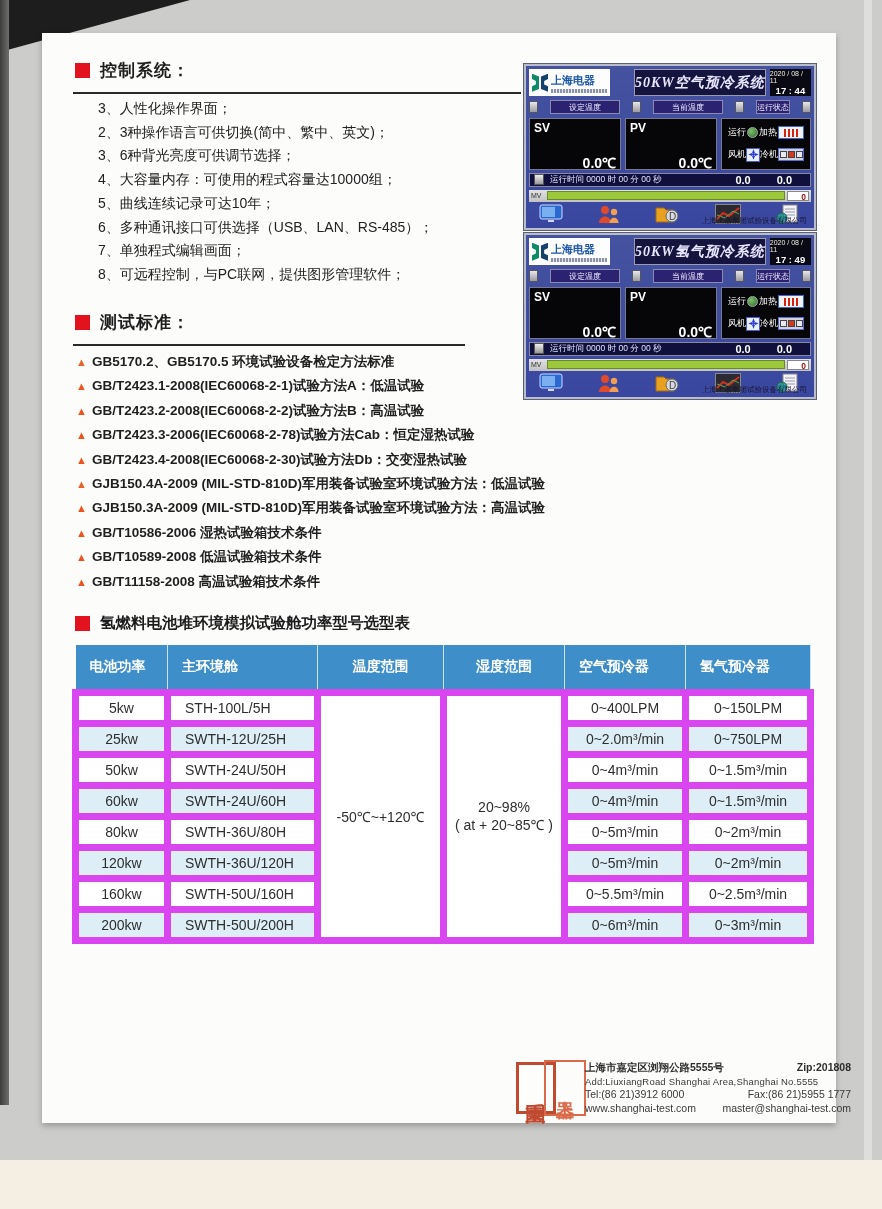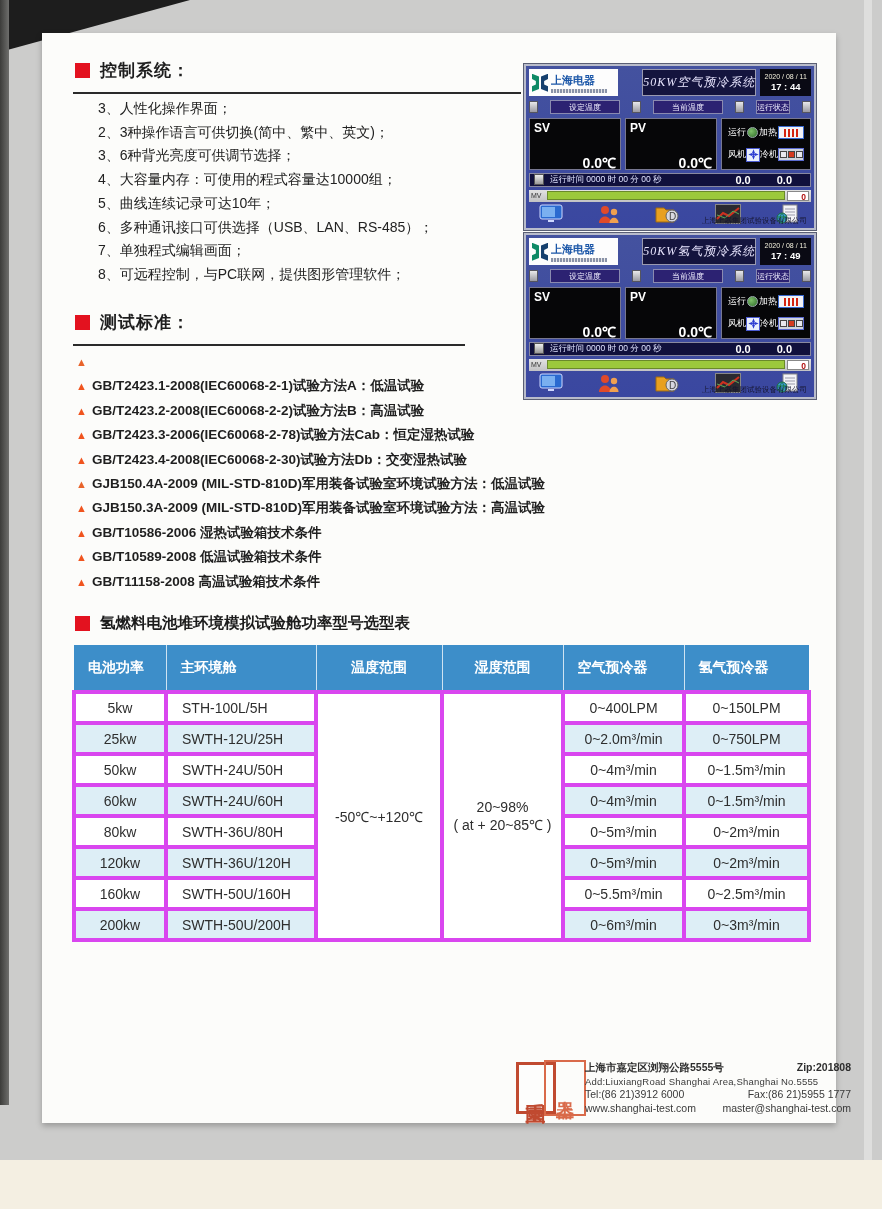--- a/index.html
+++ b/index.html
@@ -55,21 +55,21 @@
   .logo-mark:before { content:""; position:absolute; left:0; top:0; width:7px; height:18px;
     background:#0e8a66; clip-path:polygon(0 0,100% 15%,100% 85%,0 100%,0 70%,55% 60%,55% 40%,0 30%); }
   .logo-mark:after { content:""; position:absolute; right:0; top:0; width:7px; height:18px;
     background:#16406e; clip-path:polygon(100% 0,0 15%,0 85%,100% 100%,100% 70%,45% 60%,45% 40%,100% 30%); }
   .logo-col { display:flex; flex-direction:column; overflow:hidden; }
   .logo-txt { font-size:11px; font-weight:bold; color:#1c57a8; white-space:nowrap; }
   .logo-sub { height:4px; width:56px; margin-top:1px;
     background:repeating-linear-gradient(90deg,#8a93a8 0 2px,#e8e8e8 2px 3px); }
   .scr-title { flex:1; background:#14143e; border:1px solid #9a9ab0;
     color:#e9e6ff; font-family:"Liberation Serif", serif; font-style:italic;
-    font-weight:normal; font-size:12px; display:flex; align-items:center;
+    font-weight:bold; font-size:14px; display:flex; align-items:center;
     justify-content:center; letter-spacing:1px; white-space:nowrap;margin-left:20px; }
   .scr-dt { width:62px; background:#0a0a14; color:#f2efdc; font-size:7px;
     display:flex; flex-direction:column; align-items:center; justify-content:center; gap:1px; }
   .scr-dt .tm { font-size:9.5px; font-weight:bold; color:#ffffff; }
   .scr-tabs { display:flex; align-items:center; gap:12px; height:17px; margin-top:3px; }
   .cap { width:9px; height:12px; background:linear-gradient(180deg,#e8e8ea,#9a9aa2);
     border:1px solid #55555f; flex:none; }
   .scr-tab { background:#2c2272; border:1px solid #8a8ab0; color:#f0eeff;
     font-size:8px; height:14px; display:flex; align-items:center; justify-content:center;
     white-space:nowrap; }
@@ -118,21 +118,21 @@
   .tbl-title-wrap { position:absolute; left:33px; top:580px; display:flex;
     align-items:center; gap:10px; }
   .tbl-title { font-size:15.5px; font-weight:bold; color:#1c1c1c; }
   table.sel { position:absolute; left:30px; top:612px; width:735px;
     border-collapse:collapse; table-layout:fixed; }
   table.sel th { background:#3d8ec9; color:#fff; font-size:14px; font-weight:bold;
     height:47px; border-right:1px solid rgba(255,255,255,.75); text-align:left;
     padding-left:14px; }
   table.sel th.ctr { text-align:center; padding-left:0; }
   table.sel td { height:31px; font-size:14px; color:#2e2e2e;
-    border:4px solid #d946ef; background:#fff; }
+    border:7px solid #d946ef; background:#fff; }
   table.sel tr.alt td.c { background:#ddeef6; }
   td.power { text-align:center; }
   td.chamber { padding-left:14px; }
   td.flow { text-align:center; }
   td.merge { text-align:center; background:#fff !important; font-size:14px; }
   td.merge .l2 { display:block; }
 
   
   .seal { position:absolute; left:474px; top:1027px; width:80px; height:60px; }
   .seal .s1 { position:absolute; left:0; top:2px; width:40px; height:52px;
@@ -394,20 +394,21 @@
   </div>
 
   <div class="sec-head" style="left:33px; top:278px;">
     <span class="sq-bullet"></span>
     <span class="sec-title">测试标准：</span>
   </div>
   <div class="rule" style="left:31px; top:311px; width:392px;"></div>
   <div class="std-list">
     <div class="std-item">
         <span class="tri">▲</span>
+        <span>GB5170.2、GB5170.5 环境试验设备检定方法标准</span>
       </div>
     <div class="std-item">
         <span class="tri">▲</span>
         <span>GB/T2423.1-2008(IEC60068-2-1)试验方法A：低温试验</span>
       </div>
     <div class="std-item">
         <span class="tri">▲</span>
         <span>GB/T2423.2-2008(IEC60068-2-2)试验方法B：高温试验</span>
       </div>
     <div class="std-item">

